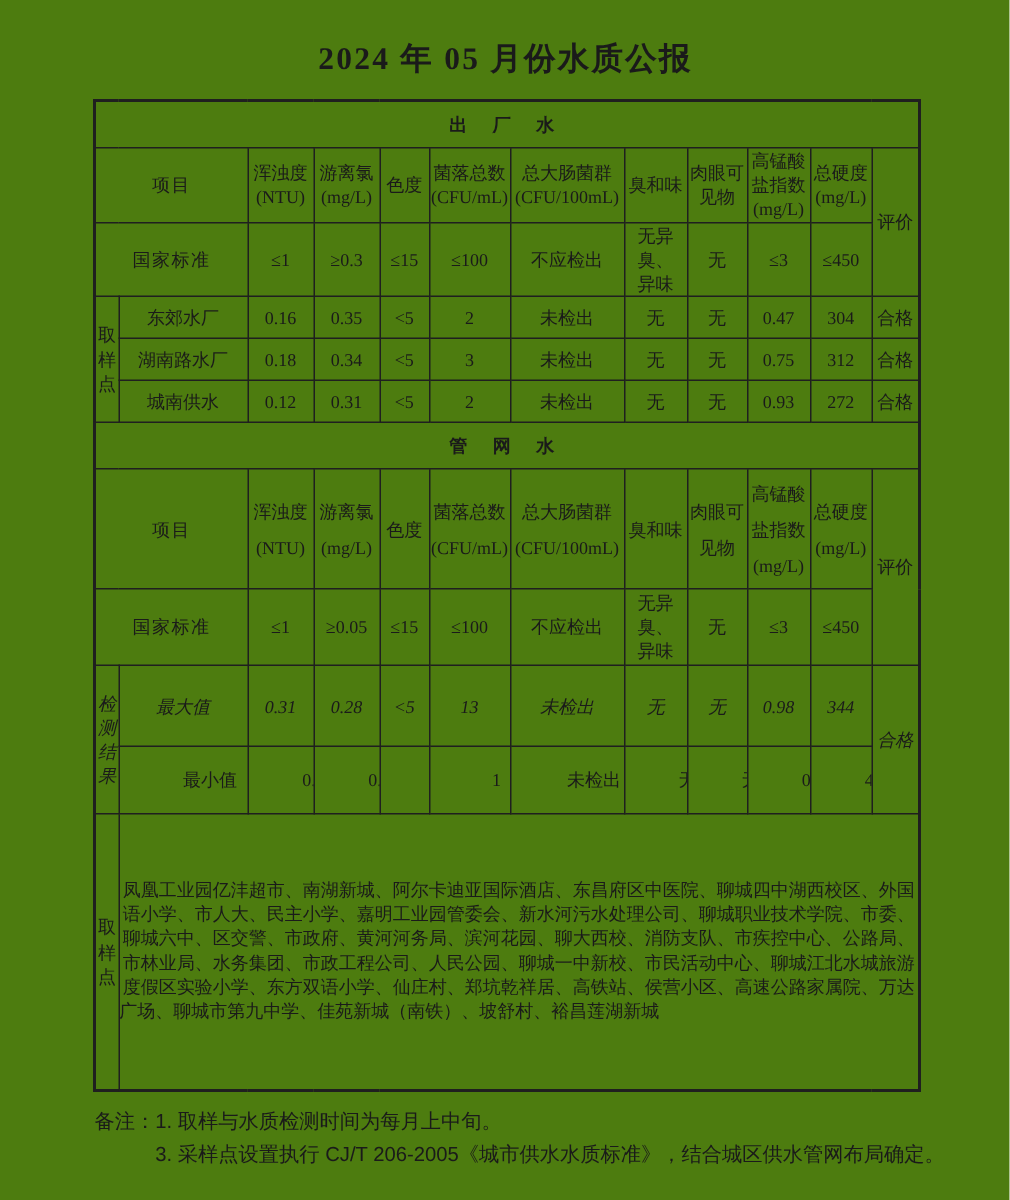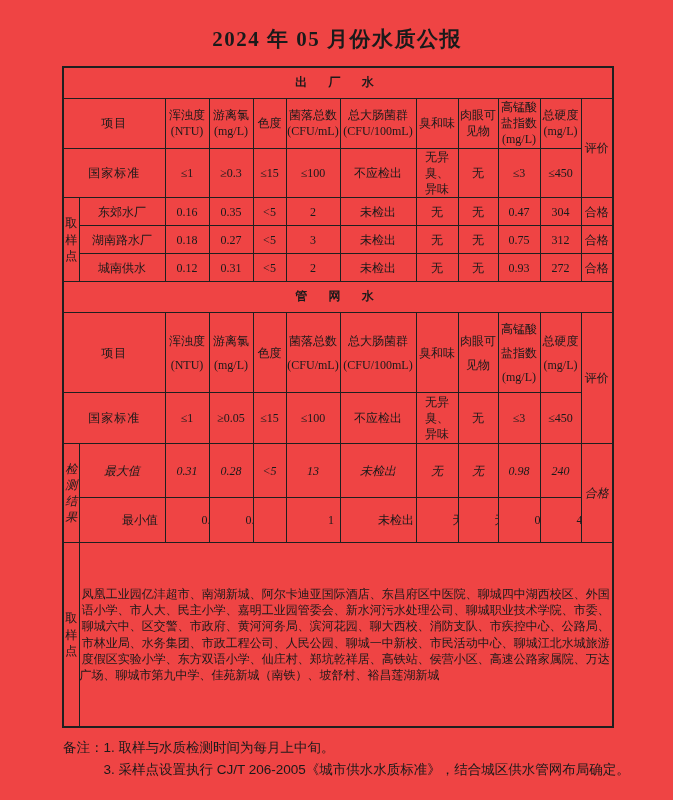--- a/index.html
+++ b/index.html
@@ -6,21 +6,21 @@
     margin: 0;
     padding: 0;
     background: #ffffff;
     color: #1a1a1a;
     font-family: "Liberation Serif", "DejaVu Serif", serif;
   }
   .page {
     position: relative;
     width: 673px;
     height: 800px;
-    background: #ef4444;
+    background: #4d7c0f;
     box-sizing: border-box;
     padding: 25px 61px 0 62px;
     overflow: hidden;
   }
   .doc-title {
     margin: 0 0 13px 0;
     text-align: center;
     font-size: 21px;
     font-weight: bold;
     letter-spacing: 1.5px;
@@ -39,21 +39,20 @@
     padding: 0;
     font-size: 12px;
     line-height: 1.35;
     overflow: hidden;
   }
   td.section-title {
     font-size: 15px;
     font-weight: bold;
     letter-spacing: 7px;
     height: 30px;
-    font-family: Liberation Mono, monospace;
   }
   tr.r-head1 td { height: 46px; }
   tr.r-std1  td { height: 32px; font-size: 12px; }
   tr.r-data1 td { height: 27px; }
   tr.r-head2 td { height: 79px; line-height: 2.0; }
   tr.r-std2  td { height: 50px; }
   tr.r-max   td { height: 53px; font-style: italic; }
   tr.r-min   td { height: 44px; padding-left: 36px; }
   td.item-label { font-size: 14px; letter-spacing: 1px; margin-top: 12px; }
   td.row-label  { font-size: 14px; margin-top: 30px; }
@@ -65,21 +64,21 @@
   td.vlabel-3 { line-height: 27px; }
   td.vlabel-4 { line-height: 24px; font-size: 13px; }
   td.vlabel-block { line-height: 30px; }
   td.block-text {
     text-align: justify;
     text-align-last: left;
     vertical-align: top;
     padding: 7px 7px 4px 8px;
     font-size: 14px;
     line-height: 25.5px;
-    font-family: Liberation Sans, sans-serif;
+    font-family: Liberation Mono, monospace;
     height: 183px;
     white-space: normal;
   }
   td.verdict { font-size: 13px; }
   .notes {
     display: flex;
     margin: 9px 0 0 1px;
     font-size: 13.5px;
     line-height: 22px;
     font-family: "Liberation Sans", "DejaVu Sans", sans-serif;
@@ -160,21 +159,21 @@
       <td>未检出</td>
       <td>无</td>
       <td>无</td>
       <td>0.47</td>
       <td>304</td>
       <td class="verdict">合格</td>
     </tr>
     <tr class="r-data1">
       <td class="row-label">湖南路水厂</td>
       <td>0.18</td>
-      <td>0.27</td>
+      <td>0.34</td>
       <td>&lt;5</td>
       <td>3</td>
       <td>未检出</td>
       <td>无</td>
       <td>无</td>
       <td>0.75</td>
       <td>312</td>
       <td class="verdict">合格</td>
     </tr>
     <tr class="r-data1">
@@ -232,21 +231,21 @@
       <td rowspan="2" class="vlabel vlabel-4">检测结果</td>
       <td class="row-label">最大值</td>
       <td>0.31</td>
       <td>0.28</td>
       <td>&lt;5</td>
       <td>13</td>
       <td>未检出</td>
       <td>无</td>
       <td>无</td>
       <td>0.98</td>
-      <td>240</td>
+      <td>344</td>
       <td rowspan="2" class="verdict">合格</td>
     </tr>
     <tr class="r-min">
       <td class="row-label">最小值</td>
       <td>0.10</td>
       <td>0.10</td>
       <td>&lt;5</td>
       <td>1</td>
       <td>未检出</td>
       <td>无</td>

